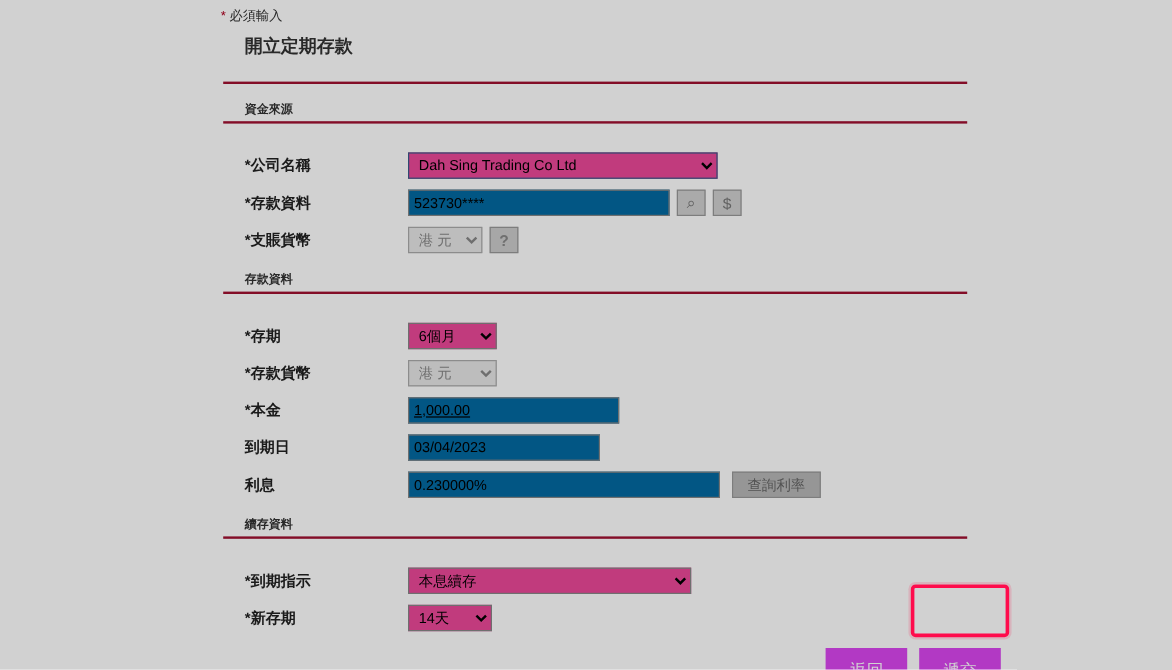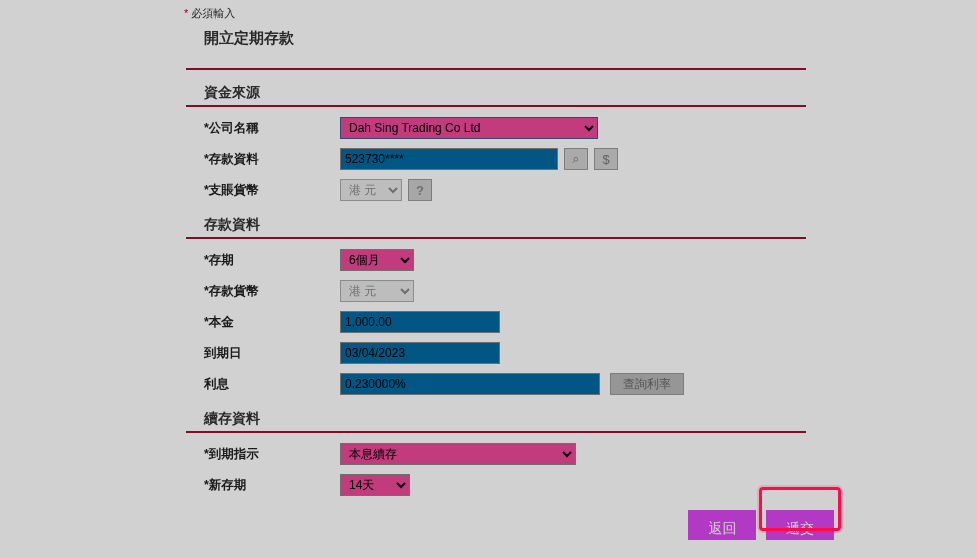--- a/index.html
+++ b/index.html
@@ -33,26 +33,26 @@
 .required-note .star { color: #b00020; }
 .section-title-main {
   font-size: 15px;
   font-weight: bold;
   padding: 4px 0 20px 18px;
   border-bottom: 2px solid #a01030;
   margin-bottom: 8px;
   width: 620px;
 }
 .section-header {
-  font-size: 14px;
+  font-size: 10px;
   font-weight: bold;
   padding: 6px 0 3px 18px;
   border-bottom: 2px solid #a01030;
   margin-top: 6px;
-  margin-bottom: 10px;
+  margin-bottom: 24px;
   width: 620px;
 }
 .form-row {
   display: flex;
   align-items: center;
   margin-bottom: 9px;
   padding-left: 18px;
 }
 .form-label {
   width: 136px;
@@ -72,21 +72,21 @@
   border: 1px solid #888;
   background: #0369a1;
   height: 22px;
 }
 select { background: #ec4899; }
 .company-select { width: 258px; border: 1px solid #3a5a8a; }
 .account-input { width: 218px; background: #f0f0f0; border: 1px solid #aaa; }
 .currency-select { width: 62px; background: #ddd; color: #555; }
 .tenor-select { width: 74px; }
 .dep-currency-select { width: 74px; background: #ddd; color: #555; }
-.principal-input { width: 160px; border: 1px solid #3a5a8a; }
+.principal-input { width: 176px; border: 1px solid #3a5a8a; text-decoration: underline; }
 .maturity-input { width: 160px; background: #f0f0f0; }
 .rate-input { width: 260px; background: #f0f0f0; }
 .instruction-select { width: 236px; }
 .new-tenor-select { width: 70px; }
 .icon-btn {
   width: 24px;
   height: 22px;
   border: 1px solid #999;
   background: #d0d0d0;
   display: inline-flex;

